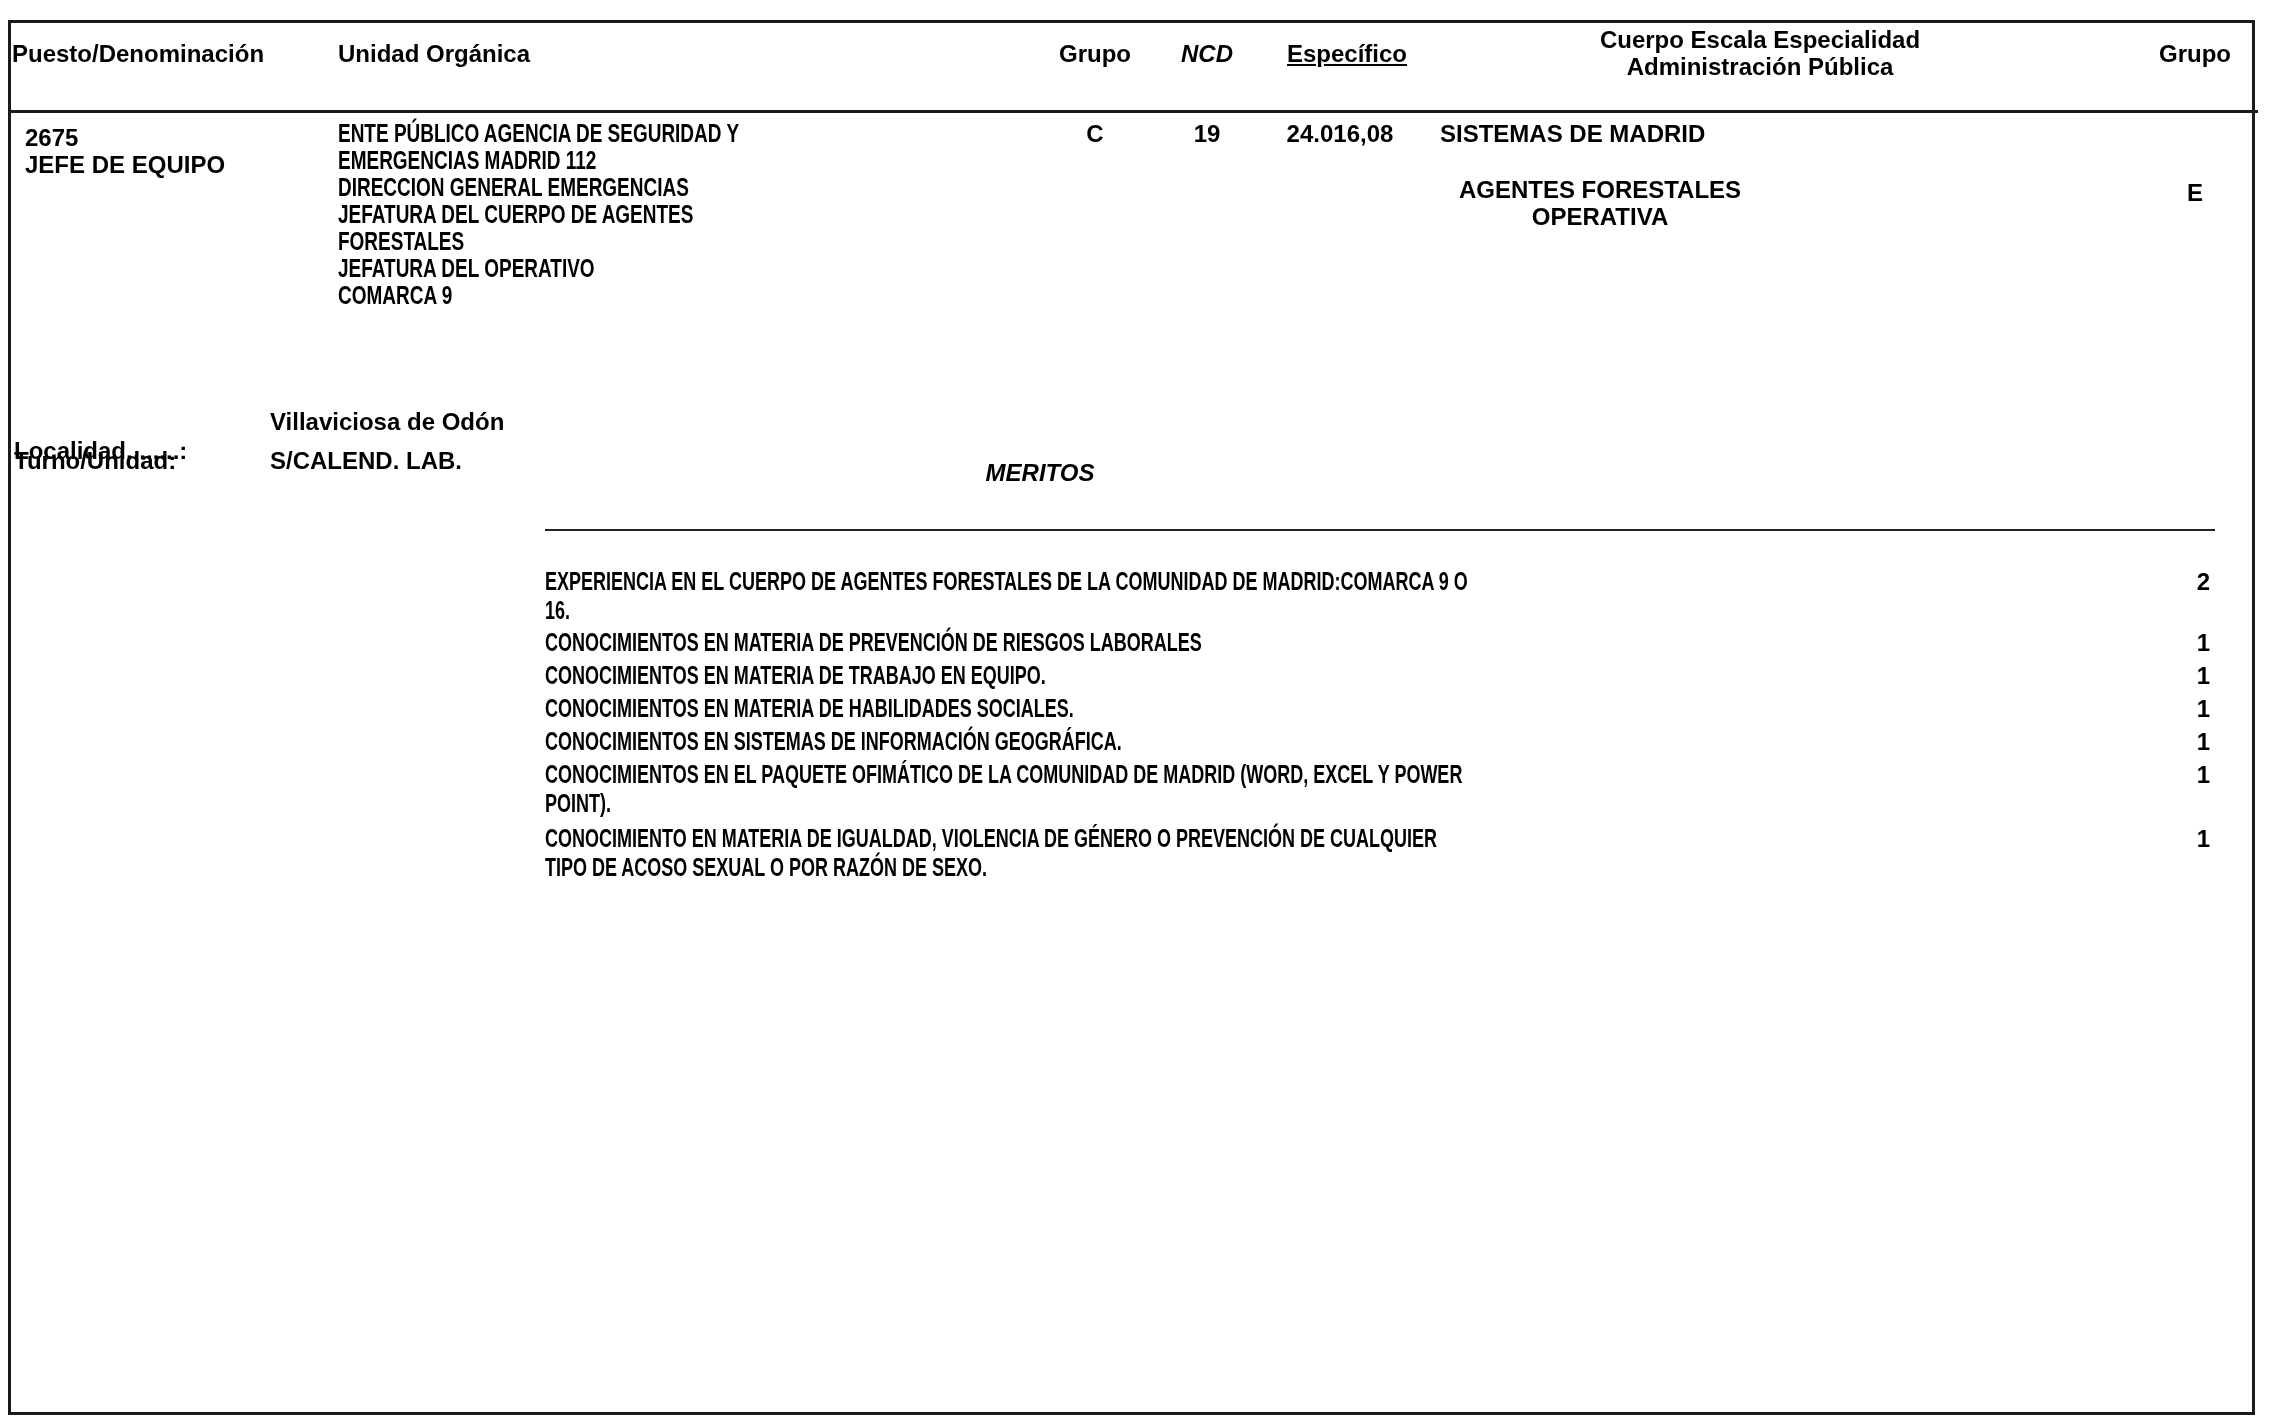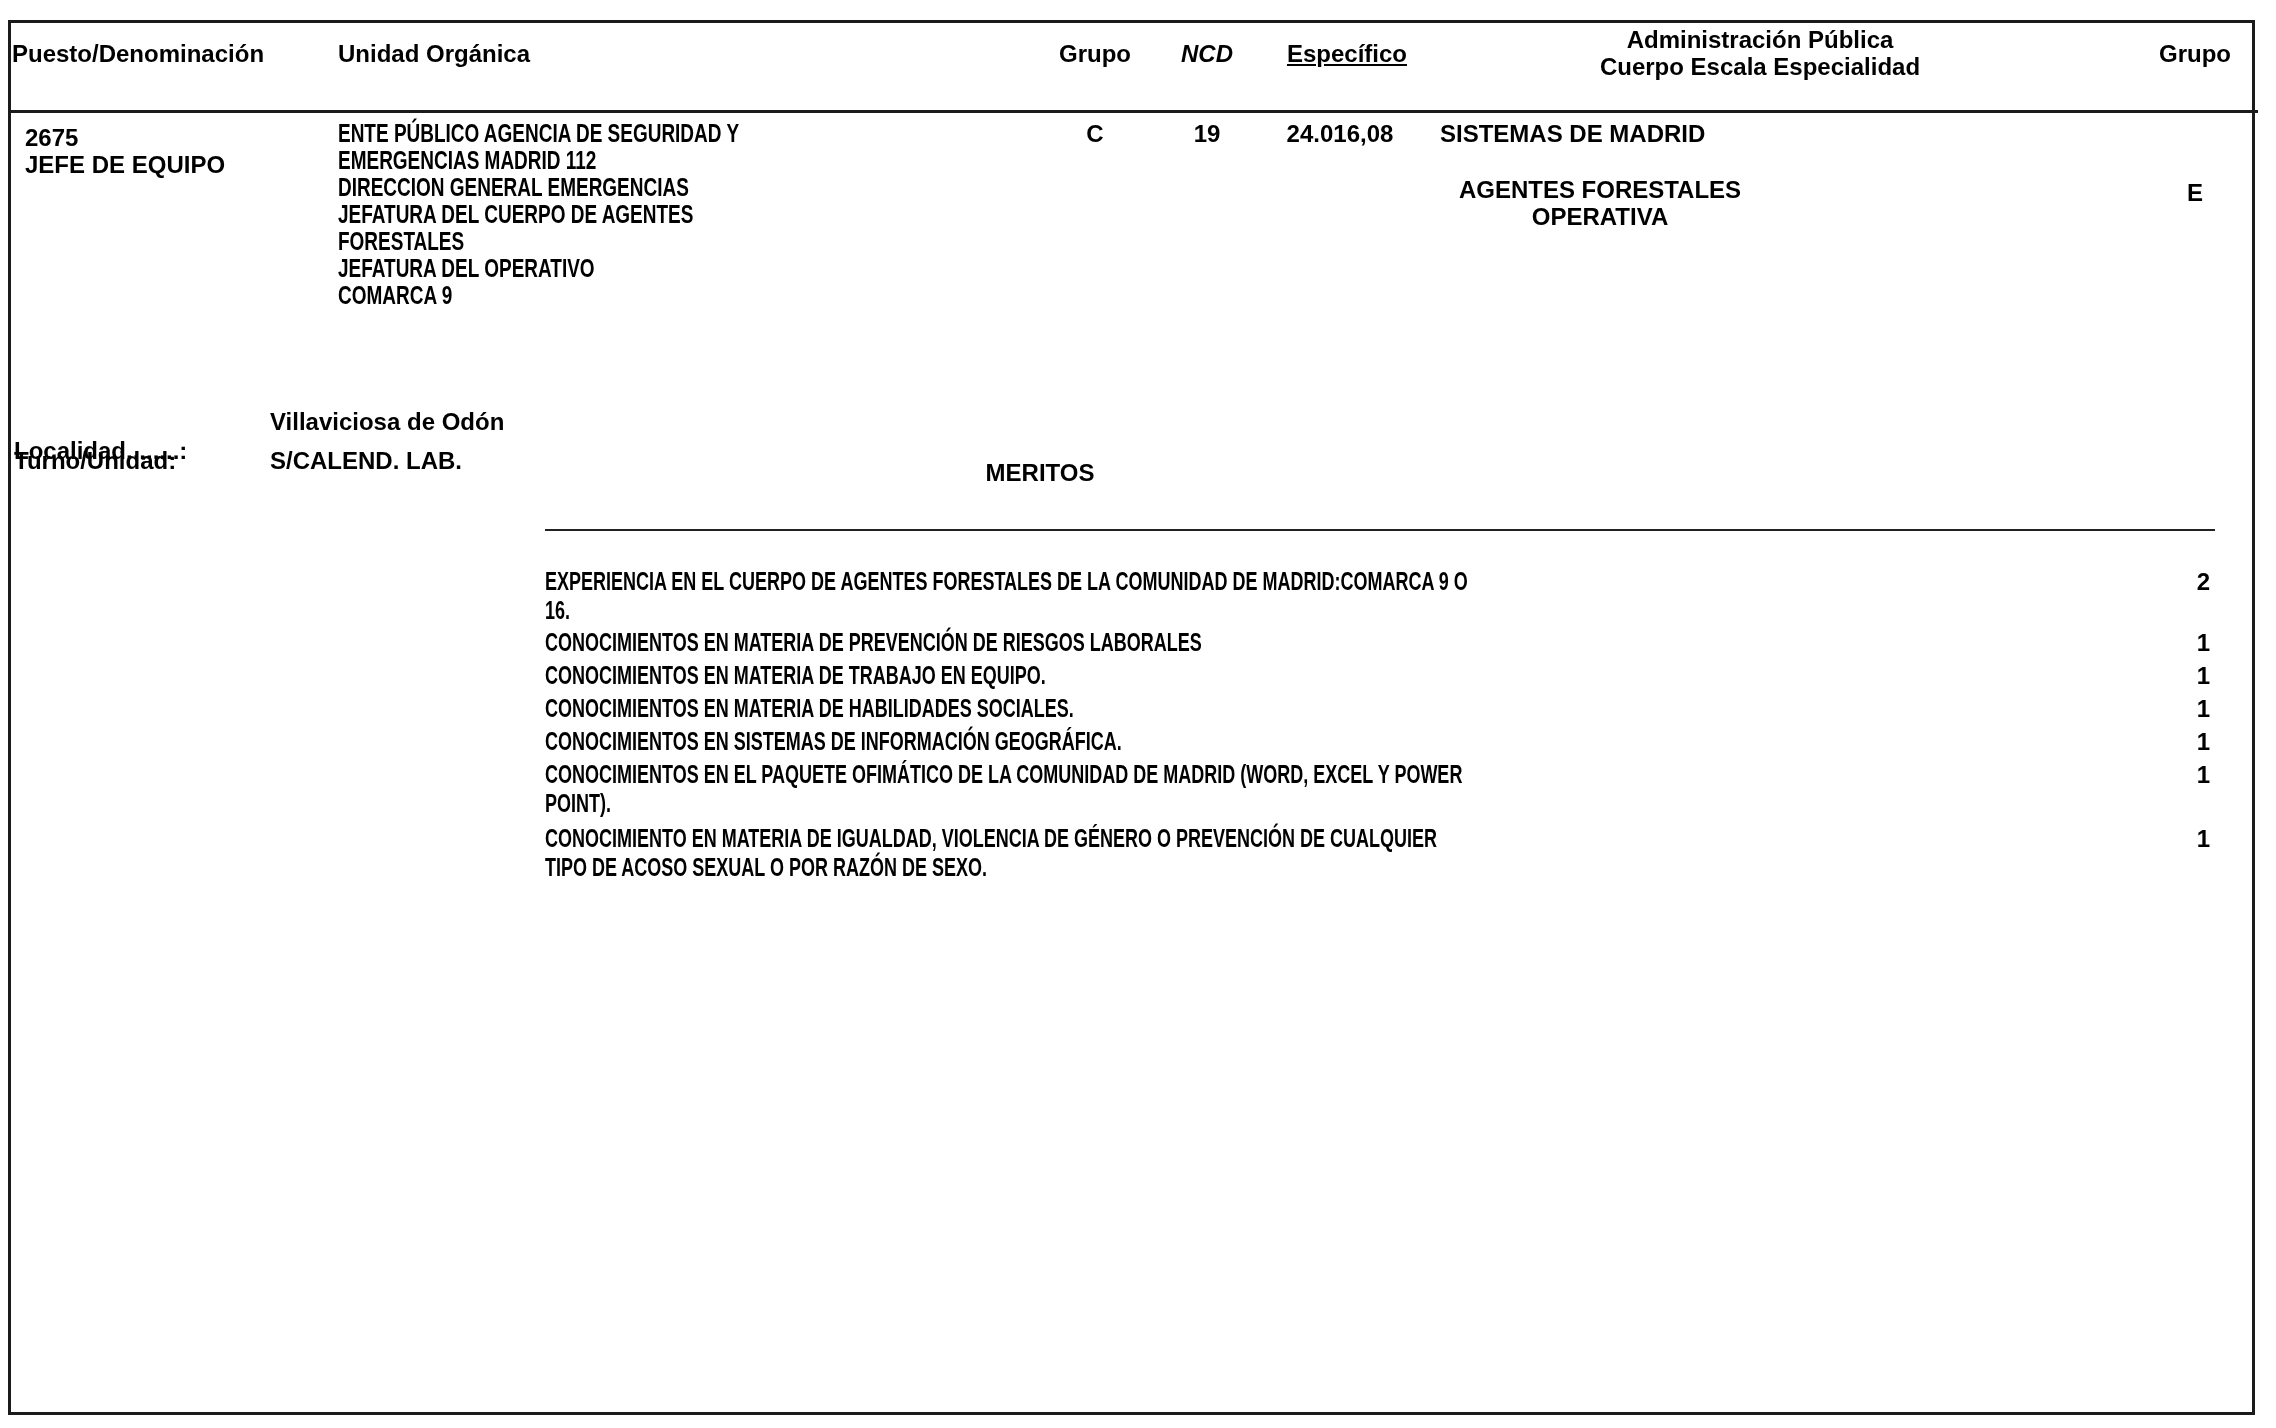--- a/index.html
+++ b/index.html
@@ -43,22 +43,22 @@
 
 <div class="page-frame"></div>
 <div class="header-divider"></div>
 
 <div class="abs t" style="left:12px;top:40px;">Puesto/Denominación</div>
 <div class="abs t" style="left:338px;top:40px;">Unidad Orgánica</div>
 <div class="abs t center" style="left:1035px;top:40px;width:120px;">Grupo</div>
 <div class="abs t center" style="left:1147px;top:40px;width:120px;font-style:italic;">NCD</div>
 <div class="abs t center" style="left:1262px;top:40px;width:170px;text-decoration:underline;">Específico</div>
 <div class="abs" style="left:1500px;top:26px;width:520px;">
+  <div class="t center">Cuerpo Escala Especialidad</div>
   <div class="t center">Administración Pública</div>
-  <div class="t center">Cuerpo Escala Especialidad</div>
 </div>
 <div class="abs t center" style="left:2135px;top:40px;width:120px;">Grupo</div>
 
 <div class="abs" style="left:25px;top:124px;">
   <div class="t">2675</div>
   <div class="t">JEFE DE EQUIPO</div>
 </div>
 
 <div class="abs narrow" style="left:338px;top:120px;">
     <div>ENTE PÚBLICO AGENCIA DE SEGURIDAD Y</div>
@@ -79,21 +79,21 @@
   <div class="t center">AGENTES FORESTALES</div>
   <div class="t center">OPERATIVA</div>
 </div>
 <div class="abs t center" style="left:2135px;top:179px;width:120px;">E</div>
 
 <div class="abs t" style="left:14px;top:389px;margin-top:48px;">Localidad........:</div>
 <div class="abs t" style="left:270px;top:408px;">Villaviciosa de Odón</div>
 <div class="abs t" style="left:14px;top:447px;">Turno/Unidad:</div>
 <div class="abs t" style="left:270px;top:447px;">S/CALEND. LAB.</div>
 
-<div class="abs t center" style="left:960px;top:459px;width:160px;">MERITOS</div>
+<div class="abs t center" style="left:960px;top:459px;width:160px;font-style:italic;">MERITOS</div>
 <div class="sep-line"></div>
 
 <div class="merit-row" style="top:567px;">
   <div class="merit-text">
       <div>EXPERIENCIA EN EL CUERPO DE AGENTES FORESTALES DE LA COMUNIDAD DE MADRID:COMARCA 9 O</div>
       <div>16.</div>
     </div>
   <div class="merit-value">2</div>
 </div>
 <div class="merit-row" style="top:628px;">

